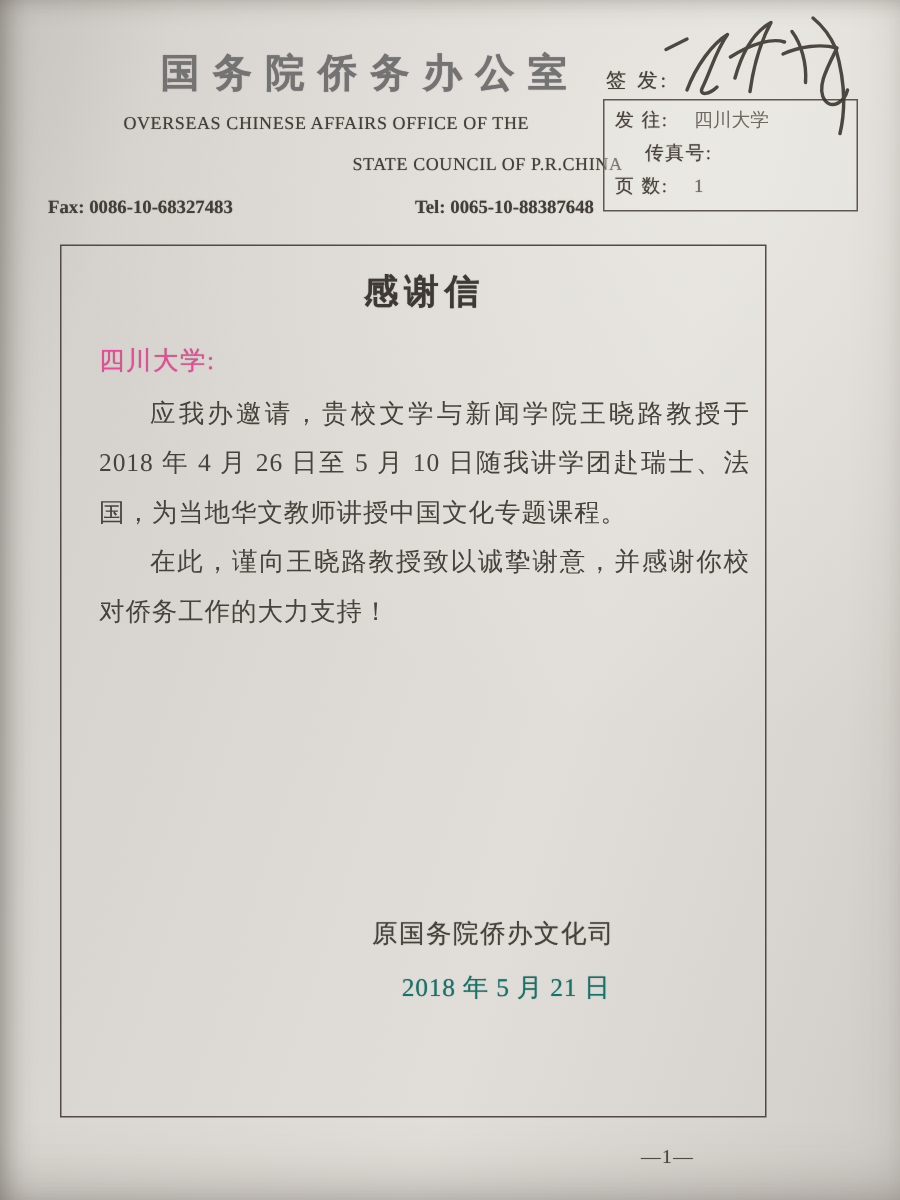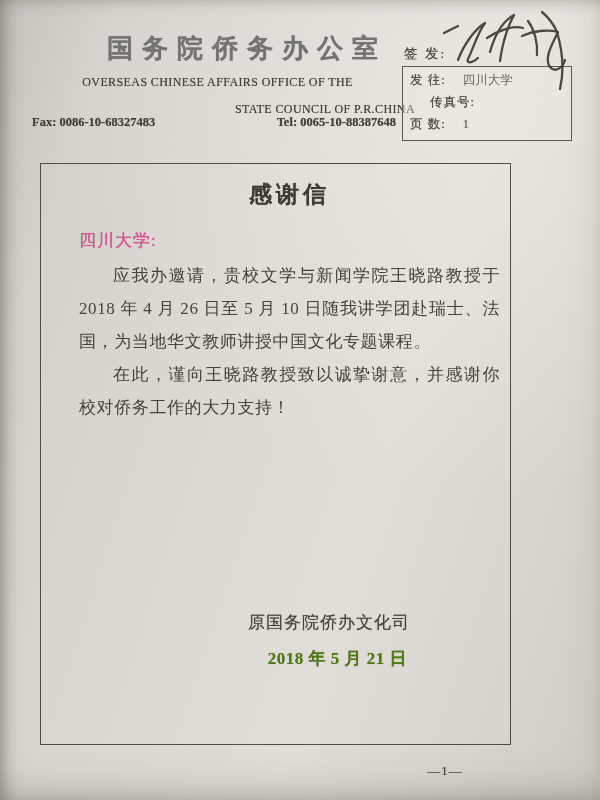--- a/index.html
+++ b/index.html
@@ -24,21 +24,21 @@
     font-weight:700;font-size:26px;letter-spacing:9px;color:#737373;
     white-space:nowrap;
   }
   .org-en{
     position:absolute;left:20px;width:395px;text-align:center;
     font-size:12px;letter-spacing:.4px;color:#433e37;white-space:nowrap;
   }
   .org-en.l1{top:75px;}
   .org-en.l2{top:102px;text-align:right;}
   .contact{
-    position:absolute;left:32px;top:115px;width:364px;
+    position:absolute;left:32px;top:131px;width:364px;
     display:flex;justify-content:space-between;
     font-size:12.5px;font-weight:700;color:#433e37;white-space:nowrap;
   }
 
   
   .sign-row{
     position:absolute;left:404px;top:45px;
     font-size:13.5px;letter-spacing:2px;color:#45403a;white-space:nowrap;
   }
   .info-box{
@@ -53,21 +53,21 @@
   .info-row.r1{top:27px;margin-left:20px;}
   .info-row.r2{top:49px;}
 
   .handwriting{position:absolute;left:430px;top:2px;z-index:3;}
 
   
   .letter-box{
     position:absolute;left:40px;top:163px;width:471px;height:582px;
     border:1.5px solid #514b43;
     box-sizing:border-box;
-    padding:15px 10px 0 38px;
+    padding:15px 10px 0 25px;
   }
   .letter-title{
     text-align:center;
     font-family:"Liberation Sans","DejaVu Sans",sans-serif;
     font-weight:700;font-size:23px;letter-spacing:4px;color:#3e3934;
     margin:0 0 14px 0;
   }
   .salutation{
     font-size:17px;line-height:33px;margin:0;letter-spacing:1px;color:#ec4899;
   }
@@ -75,21 +75,21 @@
     margin:0;font-size:17px;line-height:33px;letter-spacing:.6px;
     text-indent:2em;text-align:justify;color:#47423b;
   }
   .body-text p:first-child{margin-top:2px;}
   .signer{
     position:absolute;top:447px;right:100px;
     font-size:17px;letter-spacing:1px;color:#47423b;white-space:nowrap;
   }
   .sign-date{
     position:absolute;top:483px;right:103px;
-    font-size:17px;letter-spacing:.5px;color:#4d7c0f;white-space:nowrap;font-weight:bold;
+    font-size:17px;letter-spacing:.5px;color:#0f766e;white-space:nowrap;
   }
 
   .page-num{
     position:absolute;left:408px;top:763px;width:74px;text-align:center;
     font-size:13px;color:#4c463f;letter-spacing:1px;
   }
 </style>
 </head>
 <body>
 

